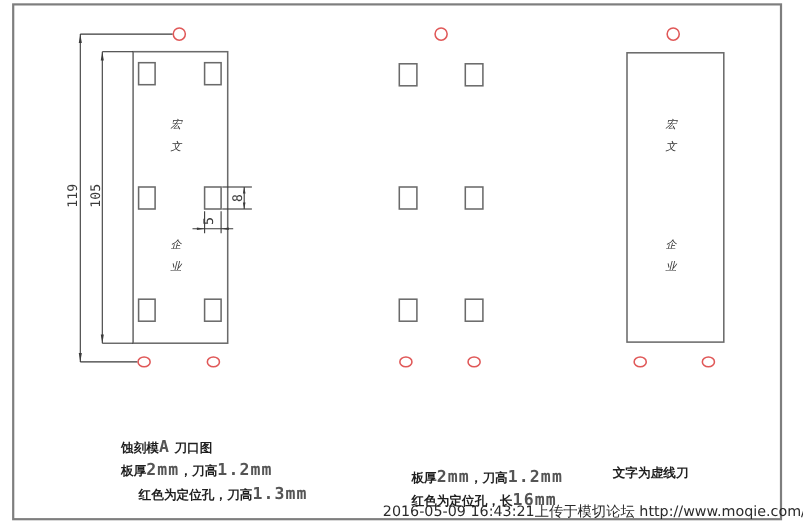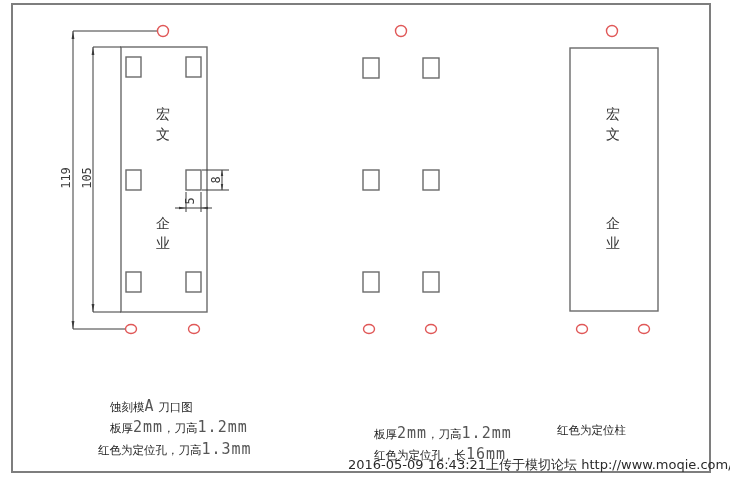--- a/index.html
+++ b/index.html
@@ -11,25 +11,25 @@
   .frame{stroke:var(--border);stroke-width:2;fill:none;}
   .shape{stroke:var(--line);stroke-width:1.4;fill:none;}
   .dim{stroke:var(--dim);stroke-width:1;fill:none;}
   .dim-arrow{fill:var(--dim);stroke:none;}
   .red-circle{stroke:var(--red);stroke-width:1.4;fill:none;}
   .dim-label{
     position:absolute;font-family:"DejaVu Sans Mono",monospace;font-size:12px;
     color:var(--dim);transform:translate(-50%,-50%) rotate(-90deg);white-space:nowrap;
   }
   .brand{
-    position:absolute;width:16px;font-size:14px;line-height:20px;color:#333;
-    text-align:center;word-break:break-all;
+    position:absolute;width:16px;font-size:10px;line-height:20px;color:#333;
+    word-break:break-all;font-style:italic;
   }
   .note-line{
-    position:absolute;font-size:11.5px;line-height:16px;color:var(--text);white-space:nowrap;
+    position:absolute;font-size:11.5px;line-height:16px;color:var(--text);white-space:nowrap;font-weight:bold;
   }
   .cad{
     font-family:"DejaVu Sans Mono",monospace;font-size:15px;color:var(--cad);
     letter-spacing:1px;
   }
   .timestamp{
     position:absolute;left:348px;top:456px;font-size:13px;color:var(--timestamp);
     white-space:nowrap;
   }
 </style>
@@ -112,22 +112,22 @@
   <div class="dim-label" style="left:216px;top:180px">8</div>
   <div class="dim-label" style="left:190px;top:201px">5</div>
 
   <div class="brand" style="left:155px;top:104px">宏文</div>
   <div class="brand" style="left:155px;top:213px">企业</div>
   <div class="brand" style="left:605px;top:104px">宏文</div>
   <div class="brand" style="left:605px;top:213px">企业</div>
 
   <div class="note-line" style="left:110px;top:398px"><span>蚀刻模</span><span class="cad">A</span><span> 刀口图</span></div>
   <div class="note-line" style="left:110px;top:419px"><span>板厚</span><span class="cad">2mm</span><span>，刀高</span><span class="cad">1.2mm</span></div>
-  <div class="note-line" style="left:98px;top:441px"><span>红色为定位孔，刀高</span><span class="cad">1.3mm</span></div>
+  <div class="note-line" style="left:126px;top:441px"><span>红色为定位孔，刀高</span><span class="cad">1.3mm</span></div>
 
   <div class="note-line" style="left:374px;top:425px"><span>板厚</span><span class="cad">2mm</span><span>，刀高</span><span class="cad">1.2mm</span></div>
   <div class="note-line" style="left:374px;top:446px"><span>红色为定位孔，长</span><span class="cad">16mm</span></div>
 
-  <div class="note-line" style="left:557px;top:422px"><span>红色为定位柱</span></div>
+  <div class="note-line" style="left:557px;top:422px"><span>文字为虚线刀</span></div>
 
   <div class="timestamp">2016-05-09 16:43:21上传于模切论坛 http://www.moqie.com/bbs/</div>
 
 </div>
 
 </body></html>

